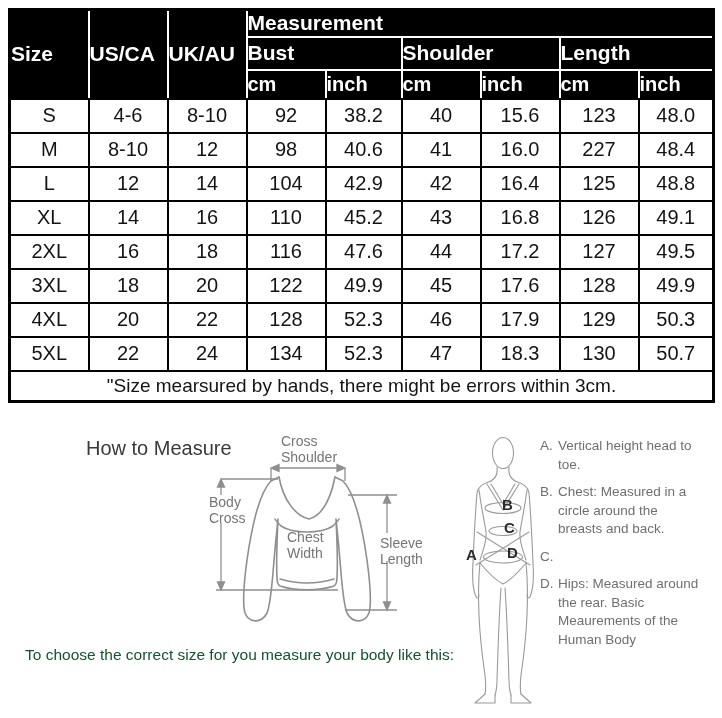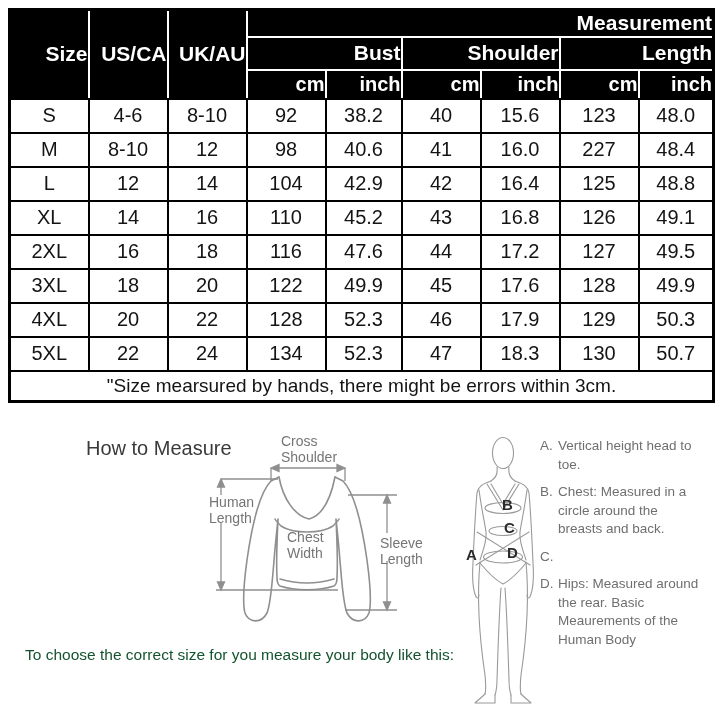--- a/index.html
+++ b/index.html
@@ -6,25 +6,25 @@
   body{width:722px;height:718px;position:relative;font-family:"Liberation Sans",sans-serif;overflow:hidden;}
 
   
   table.size-chart{
     position:absolute;left:8px;top:8px;width:707px;
     border-collapse:collapse;table-layout:fixed;
     border:3px solid #000;
   }
   table.size-chart th{
     background:#000;color:#fff;border:2px solid #fff;
-    font-size:21px;font-weight:bold;text-align:right;padding:0;
+    font-size:21px;font-weight:bold;text-align:left;padding:0;
   }
   table.size-chart tr.h3 th{font-size:20px;}
   table.size-chart th[rowspan]{border-bottom-color:#000;}
-  table.size-chart tr.h3 th{border-bottom-color:#000;padding-left:25px;}
+  table.size-chart tr.h3 th{border-bottom-color:#000;}
   table.size-chart td{
     border:2px solid #000;background:#fff;color:#141414;
     font-size:20px;text-align:center;padding:0;
   }
   tr.h1{height:27px;} tr.h2{height:33px;} tr.h3{height:29px;}
   tr.data-row{height:34px;}
   tr.note-row{height:31px;}
   tr.note-row td{font-size:19px;}
 
   
@@ -206,21 +206,21 @@
     <line x1="133" y1="40" x2="182" y2="40"></line>
       <line x1="130" y1="155" x2="182" y2="155"></line>
     <line x1="172" y1="48" x2="172" y2="78"></line>
       <line x1="172" y1="106" x2="172" y2="147"></line>
     <polygon points="172,40 168.5,48 175.5,48"></polygon>
       <polygon points="172,155 168.5,147 175.5,147"></polygon>
   </g>
 </svg>
 
 <div class="lbl" id="lbl-cross">Cross Shoulder</div>
-<div class="lbl" id="lbl-body">Human Length</div>
+<div class="lbl" id="lbl-body">Body Cross</div>
 <div class="lbl" id="lbl-chest">Chest Width</div>
 <div class="lbl" id="lbl-sleeve">Sleeve Length</div>
 
 <svg id="figure-svg" class="diagram-svg" width="75" height="280" viewBox="0 0 75 280">
   <g stroke="#9a9a9a" stroke-width="1.1" fill="none" stroke-linecap="round" stroke-linejoin="round">
     <ellipse cx="38" cy="23" rx="10.5" ry="15.5"></ellipse>
     <path d="M32,37 C33,44 31,48 26,51 M44,37 C43,44 45,48 50,51"></path>
     <path d="M26,51 C17,54 13,57 12,63 C10,85 9,110 8,133 C7,148 8,158 10,164 C11,168 13,170 14,165"></path>
     <path d="M50,51 C59,54 63,57 64,63 C66,85 67,110 68,133 C69,148 68,158 66,164 C65,168 63,170 62,165"></path>
     <path d="M14,60 C17,82 20,94 21,102 C22,112 18,120 15,130"></path>

